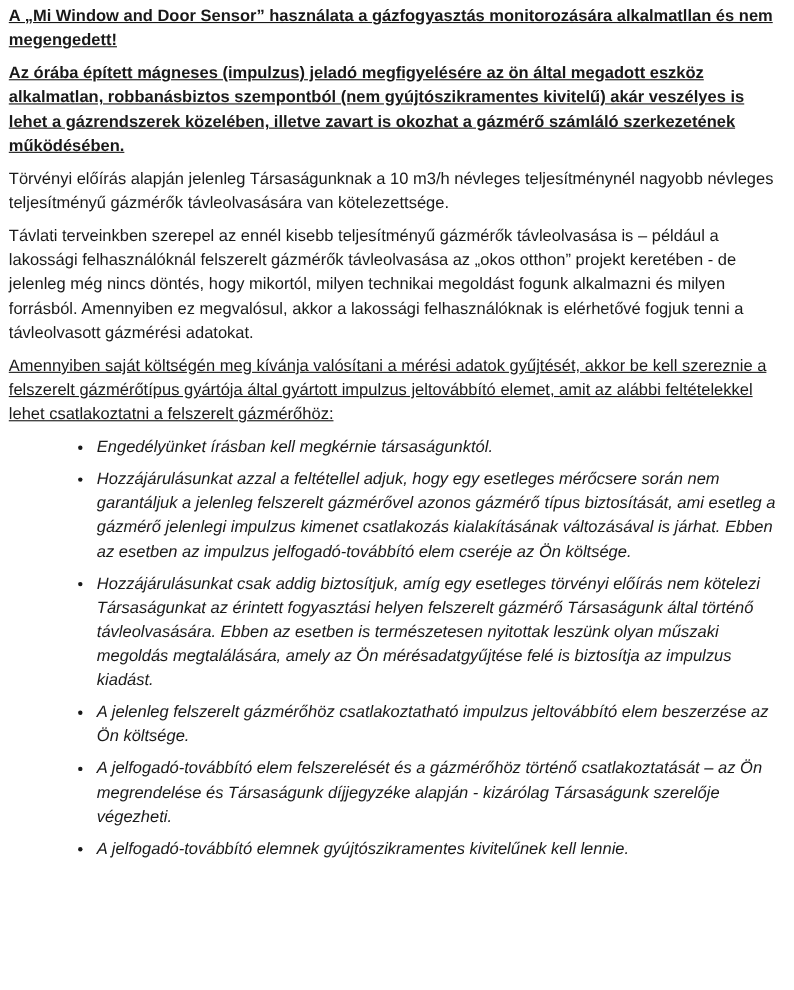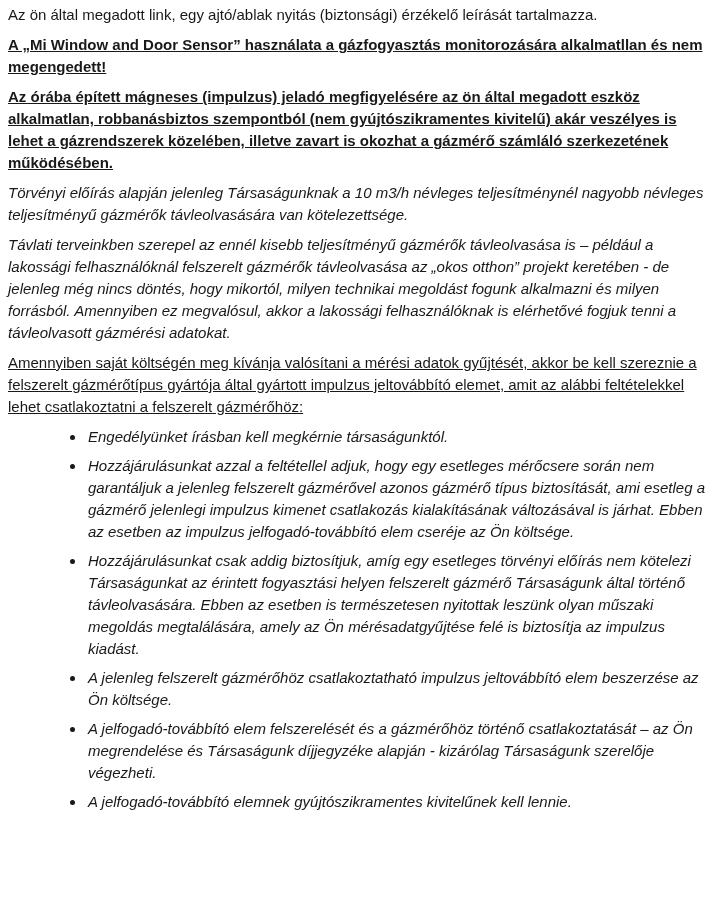--- a/index.html
+++ b/index.html
@@ -26,42 +26,40 @@
   }
   .regular {
     font-style: normal;
     font-weight: 400;
   }
   .bold-underline {
     font-weight: 700;
     text-decoration: underline;
   }
   .italic {
-    font-style: italic;
   }
   .italic-underline {
     text-decoration: underline;
   }
   ul.conditions {
     margin: 0 0 8px 0;
     padding: 0 0 0 78px;
     list-style-type: disc;
   }
   ul.conditions li {
     margin: 0 0 7px 0;
     padding-left: 2px;
     font-style: italic;
   }
 </style>
 </head>
 <body>
 
 <div class="doc">
 
-  <p class="regular">Az ön által megadott link, egy ajtó/ablak nyitás (biztonsági) érzékelő leírását tartalmazza.</p>
 
 
   <p class="bold-underline">A „Mi Window and Door Sensor” használata a gázfogyasztás monitorozására alkalmatllan és nem megengedett!</p>
 
   <p class="bold-underline">Az órába épített mágneses (impulzus) jeladó megfigyelésére az ön által megadott eszköz alkalmatlan, robbanásbiztos szempontból (nem gyújtószikramentes kivitelű) akár veszélyes is lehet a gázrendszerek közelében, illetve zavart is okozhat a gázmérő számláló szerkezetének működésében.</p>
 
   <p class="italic">Törvényi előírás alapján jelenleg Társaságunknak a 10 m3/h névleges teljesítménynél nagyobb névleges teljesítményű gázmérők távleolvasására van kötelezettsége.</p>
 
   <p class="italic">Távlati terveinkben szerepel az ennél kisebb teljesítményű gázmérők távleolvasása is – például a lakossági felhasználóknál felszerelt gázmérők távleolvasása az „okos otthon” projekt keretében - de jelenleg még nincs döntés, hogy mikortól, milyen technikai megoldást fogunk alkalmazni és milyen forrásból. Amennyiben ez megvalósul, akkor a lakossági felhasználóknak is elérhetővé fogjuk tenni a távleolvasott gázmérési adatokat.</p>
 

